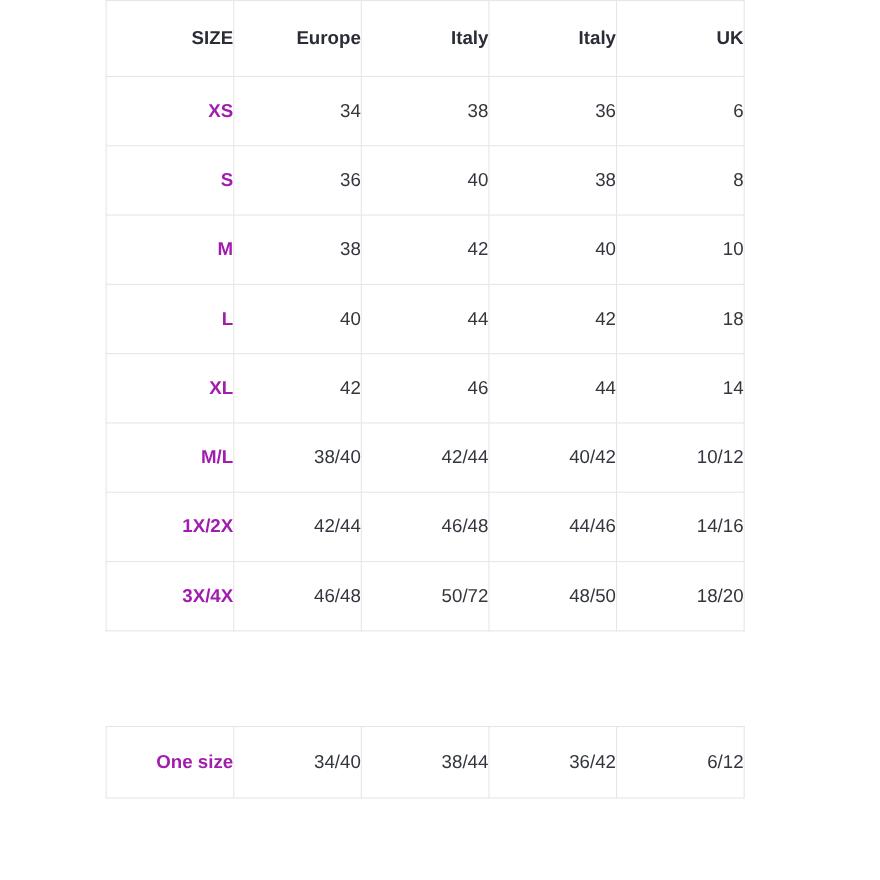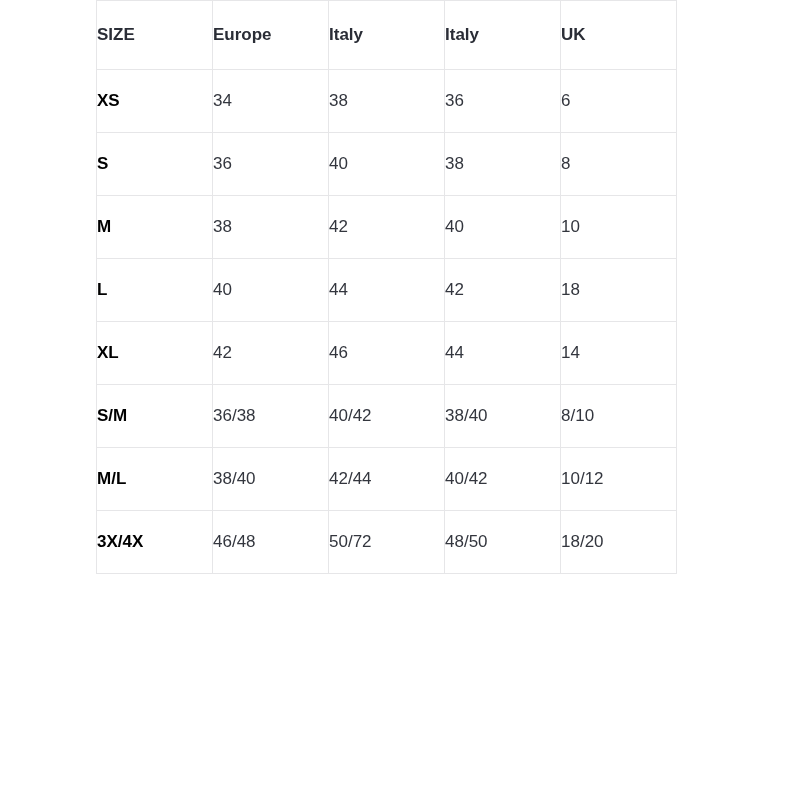--- a/index.html
+++ b/index.html
@@ -34,36 +34,36 @@
   table.size-table col.c0 { width: 116px; }
   table.size-table col.c1 { width: 116px; }
   table.size-table col.c2 { width: 116px; }
   table.size-table col.c3 { width: 116px; }
   table.size-table col.c4 { width: 116px; }
 
   table.size-table td,
   table.size-table th {
     border: 1px solid #e6e6e8;
     height: 62px;
-    text-align: left;
+    text-align: right;
     vertical-align: middle;
     font-size: 17px;
     font-weight: 400;
     color: #33363e;
     padding: 0;
   }
   table.size-table thead th {
     font-weight: 700;
     font-size: 17px;
     color: #2a2d36;
     height: 68px;
   }
   table.size-table tbody td.rowhead {
     font-weight: 700;
-    color: #000000;
+    color: #a21caf;
   }
   .secondary-wrap {
     position: absolute;
     left: 96px;
     top: 660px;
     width: 580px;
   }
   table.size-table.secondary td {
     height: 64px;
   }
@@ -124,32 +124,32 @@
           <td>18</td>
         </tr>
         <tr>
           <td class="rowhead">XL</td>
           <td>42</td>
           <td>46</td>
           <td>44</td>
           <td>14</td>
         </tr>
         <tr>
-          <td class="rowhead">S/M</td>
-          <td>36/38</td>
-          <td>40/42</td>
-          <td>38/40</td>
-          <td>8/10</td>
-        </tr>
-        <tr>
           <td class="rowhead">M/L</td>
           <td>38/40</td>
           <td>42/44</td>
           <td>40/42</td>
           <td>10/12</td>
+        </tr>
+        <tr>
+          <td class="rowhead">1X/2X</td>
+          <td>42/44</td>
+          <td>46/48</td>
+          <td>44/46</td>
+          <td>14/16</td>
         </tr>
         <tr>
           <td class="rowhead">3X/4X</td>
           <td>46/48</td>
           <td>50/72</td>
           <td>48/50</td>
           <td>18/20</td>
         </tr>
       </tbody>
     </table>
@@ -158,17 +158,24 @@
   <div class="secondary-wrap">
     <table class="size-table secondary">
       <colgroup>
         <col class="c0">
           <col class="c1">
           <col class="c2">
           <col class="c3">
           <col class="c4">
       </colgroup>
       <tbody>
+        <tr>
+          <td class="rowhead">One size</td>
+          <td>34/40</td>
+          <td>38/44</td>
+          <td>36/42</td>
+          <td>6/12</td>
+        </tr>
       </tbody>
     </table>
   </div>
 
 </div>
 
 </body></html>

